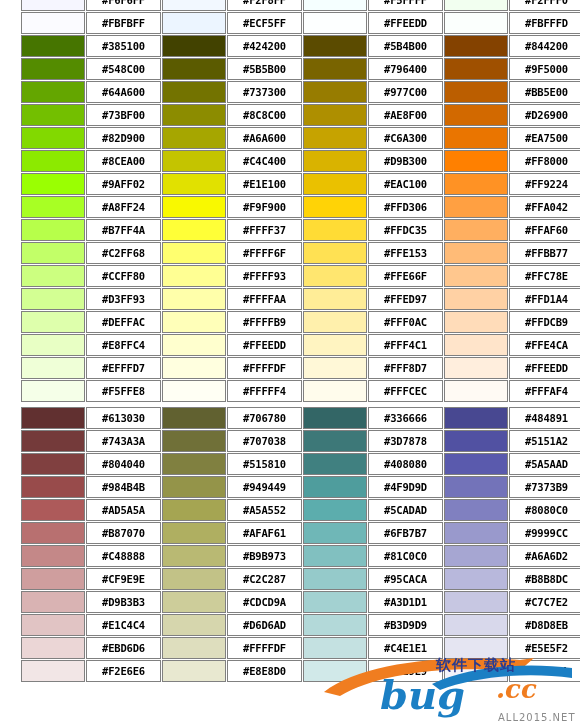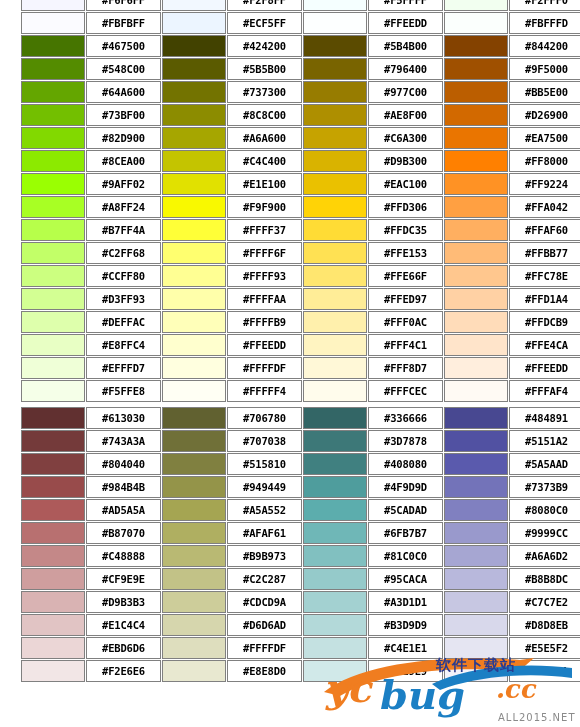--- a/index.html
+++ b/index.html
@@ -56,21 +56,21 @@
             <td class="lbl">#FBFBFF</td>
             <td class="sw" title="#ECF5FF" style="background: rgb(236, 245, 255);"></td>
             <td class="lbl">#ECF5FF</td>
             <td class="sw" title="#FDFFFF" style="background: rgb(253, 255, 255);"></td>
             <td class="lbl">#FFEEDD</td>
             <td class="sw" title="#FBFFFD" style="background: rgb(251, 255, 253);"></td>
             <td class="lbl">#FBFFFD</td>
           </tr>
           <tr>
             <td class="sw" title="#467500" style="background: rgb(70, 117, 0);"></td>
-            <td class="lbl">#467500</td>
+            <td class="lbl">#385100</td>
             <td class="sw" title="#424200" style="background: rgb(66, 66, 0);"></td>
             <td class="lbl">#424200</td>
             <td class="sw" title="#5B4B00" style="background: rgb(91, 75, 0);"></td>
             <td class="lbl">#5B4B00</td>
             <td class="sw" title="#844200" style="background: rgb(132, 66, 0);"></td>
             <td class="lbl">#844200</td>
           </tr>
           <tr>
             <td class="sw" title="#548C00" style="background: rgb(84, 140, 0);"></td>
             <td class="lbl">#548C00</td>
@@ -350,17 +350,16 @@
       </table>
     </div>
 </div>
 
 <div class="wm">
   <svg class="swoosh" viewBox="0 0 258 44">
     <path d="M4 34 C40 6, 120 -4, 200 2 L214 0 L198 14 C130 6, 56 16, 20 38 Z" fill="#f07d20"></path>
     <path d="M112 26 C150 8, 206 4, 252 10 L252 20 C208 14, 156 18, 120 32 Z" fill="#1b7fc4"></path>
   </svg>
   <span class="cn">软件下载站</span>
-  <span class="uc">yc</span>
   <span class="bug">bug</span>
   <span class="cc">.cc</span>
   <span class="net">ALL2015.NET</span>
 </div>
 
 </body></html>

